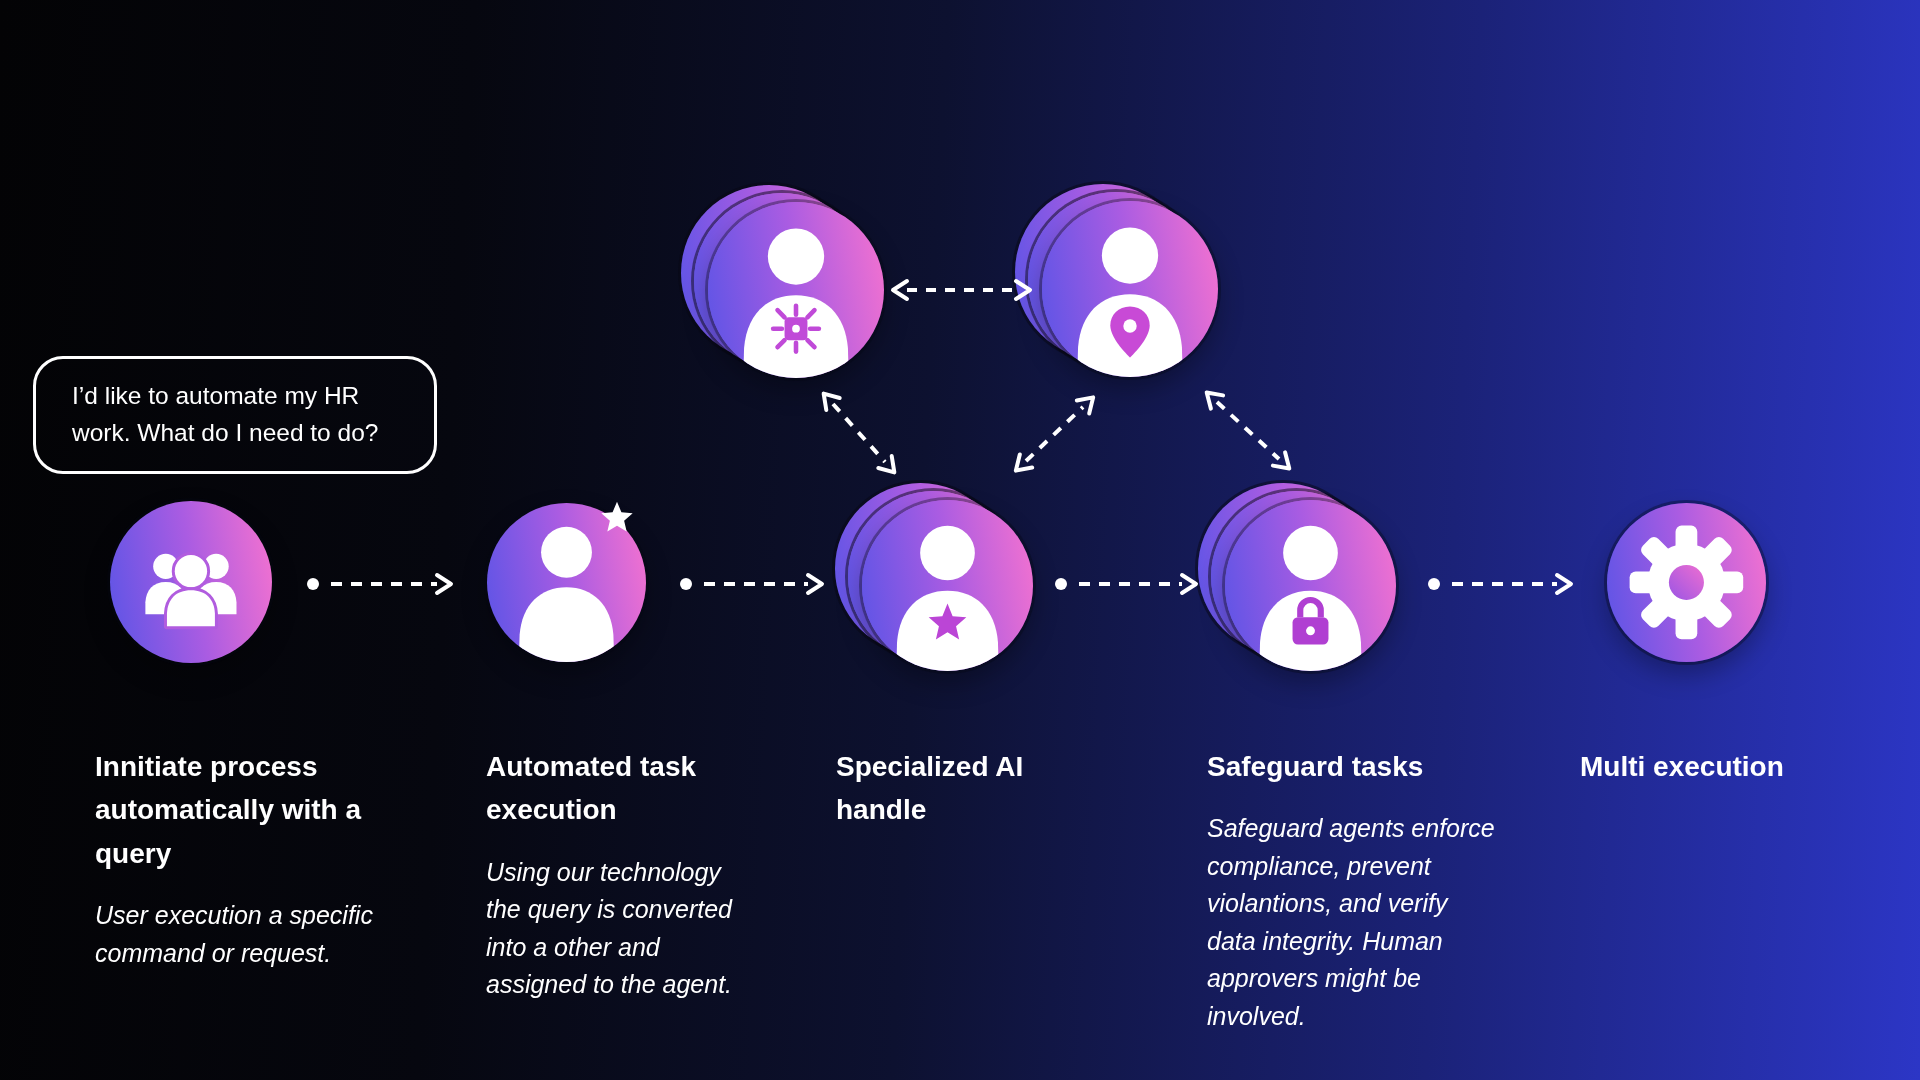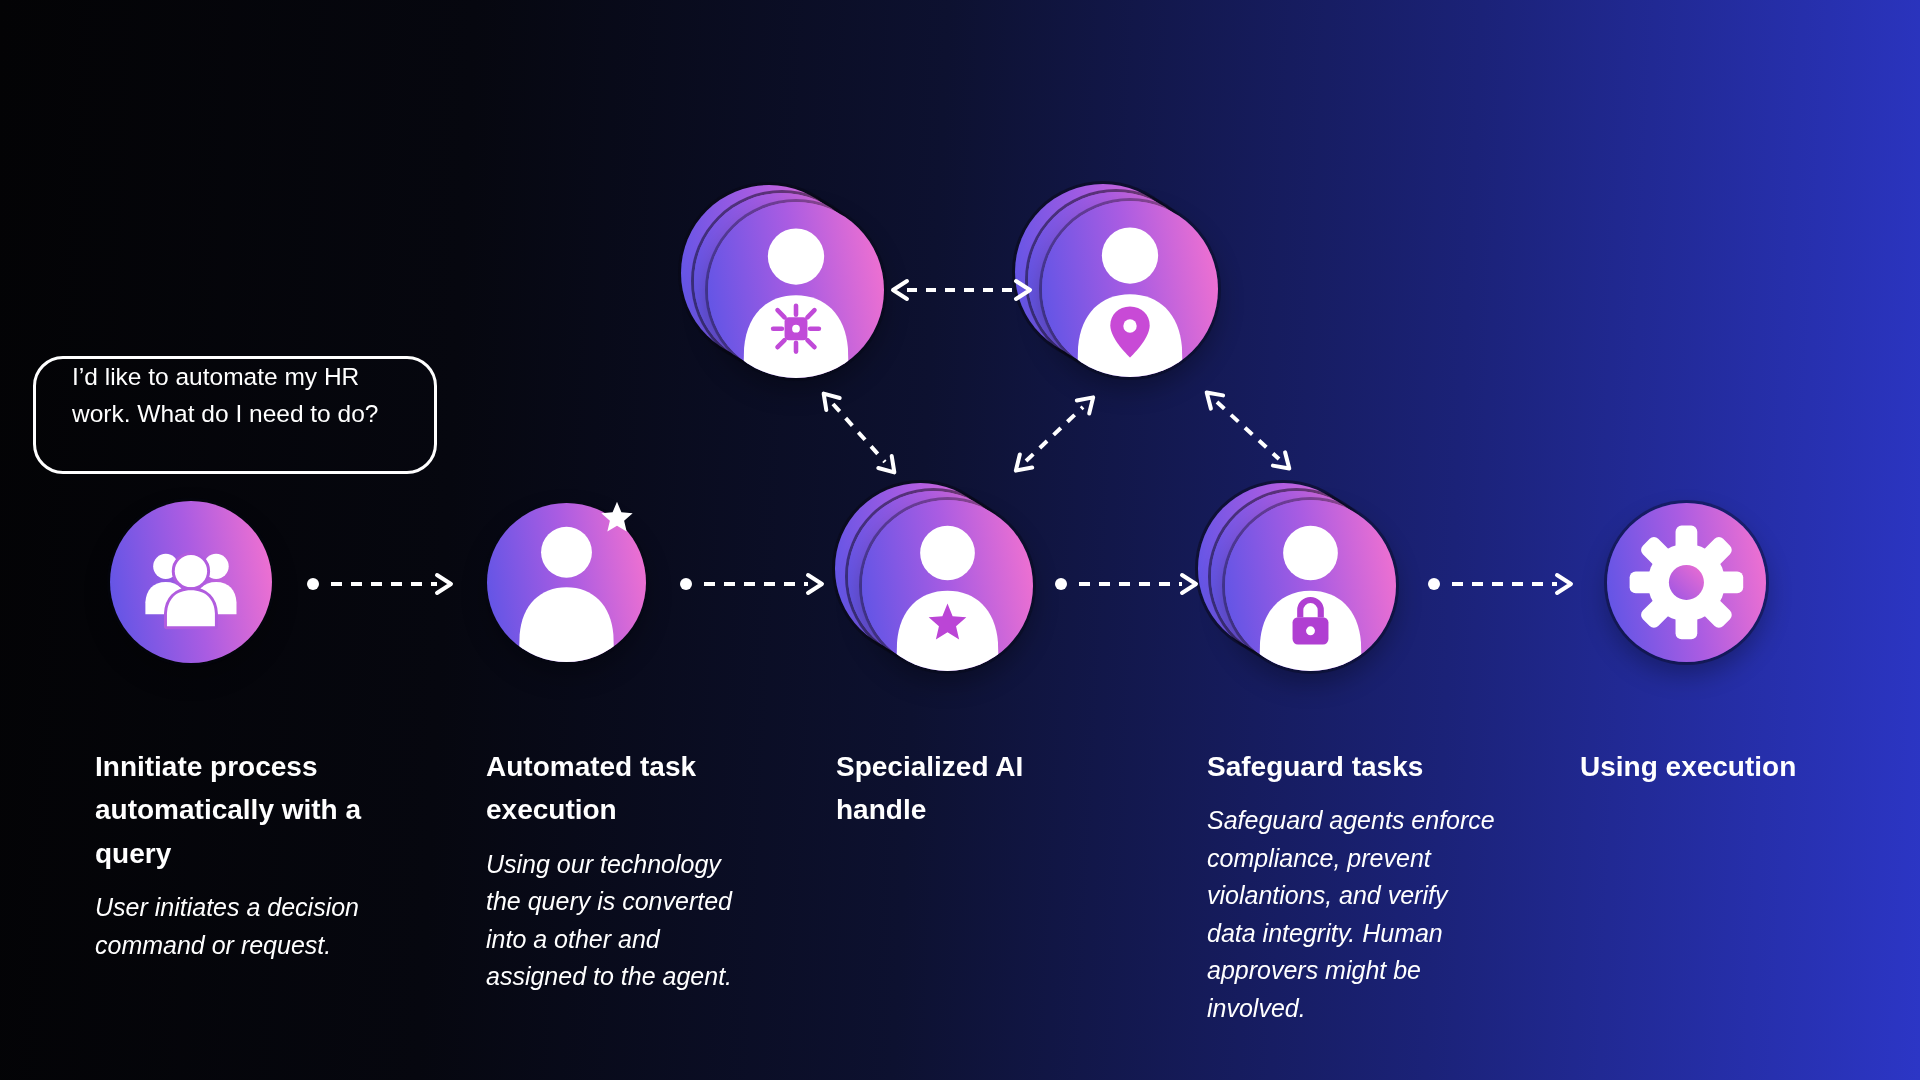--- a/index.html
+++ b/index.html
@@ -11,21 +11,21 @@
     font-family:"Liberation Sans","DejaVu Sans",sans-serif;
     color:#ffffff;
     background:linear-gradient(93deg,#030305 0%,#06070f 24%,#0d1130 48%,#1b2278 75%,#2c36c6 100%);
     --av-grad:linear-gradient(80deg,#5a54e6 0%,#aa5ce2 52%,#f773cf 100%);
   }
 
   
   .bubble{
     position:absolute;left:33px;top:356px;width:404px;height:118px;
     border:3px solid #ffffff;border-radius:30px;
-    display:flex;box-sizing:border-box;
+    display:flex;align-items:center;box-sizing:border-box;
     padding:0 36px;
   }
   .bubble-text{font-size:24.5px;line-height:1.5;}
 
   
   .collab-title{
     position:absolute;left:851px;top:116px;width:205px;
     font-size:29px;font-weight:700;line-height:1.5;
   }
 
@@ -46,21 +46,21 @@
   .icon-person{position:absolute;inset:0;width:100%;height:100%;}
   .icon-group{position:absolute;inset:13%;width:74%;height:74%;}
   .icon-gear{position:absolute;inset:12%;width:76%;height:76%;}
   .corner-star{position:absolute;width:38px;height:38px;left:111px;top:-4px;}
 
   
   .arrows{position:absolute;inset:0;pointer-events:none;}
 
   
   .step-text{position:absolute;top:745px;}
-  .step-heading{font-size:28px;font-weight:700;line-height:1.55;margin-bottom:14px;}
+  .step-heading{font-size:28px;font-weight:700;line-height:1.55;margin-bottom:22px;}
   .step-body{font-size:25px;line-height:1.5;font-style:italic;}
 </style>
 </head>
 <body>
 
 <div class="canvas">
 
   <div class="bubble">
     <div class="bubble-text">I’d like to automate my HR work. What do I need to do?</div>
   </div>
@@ -214,30 +214,30 @@
     <g stroke="#fff" stroke-width="4" fill="none">
       <line x1="907" y1="290" x2="1016" y2="290" stroke-dasharray="10 9" marker-start="url(#mStart)" marker-end="url(#mEnd)"></line>
       <line x1="833" y1="404" x2="885" y2="462" stroke-dasharray="10 9" marker-start="url(#mStart)" marker-end="url(#mEnd)"></line>
       <line x1="1026" y1="461" x2="1083" y2="407" stroke-dasharray="10 9" marker-start="url(#mStart)" marker-end="url(#mEnd)"></line>
       <line x1="1217" y1="402" x2="1279" y2="459" stroke-dasharray="10 9" marker-start="url(#mStart)" marker-end="url(#mEnd)"></line>
     </g>
   </svg>
 
   <div class="step-text" style="left:95px;width:292px">
     <div class="step-heading">Innitiate process automatically with a query</div>
-    <div class="step-body">User initiates a decision command or request.</div>
+    <div class="step-body">User execution a specific command or request.</div>
   </div>
   <div class="step-text" style="left:486px;width:272px">
     <div class="step-heading">Automated task execution</div>
     <div class="step-body">Using our technology the query is converted into  a other and assigned to the agent.</div>
   </div>
   <div class="step-text" style="left:836px;width:272px">
     <div class="step-heading">Specialized AI handle</div>
   </div>
   <div class="step-text" style="left:1207px;width:295px">
     <div class="step-heading">Safeguard tasks</div>
     <div class="step-body">Safeguard agents enforce compliance, prevent violantions, and verify data integrity. Human approvers might be involved.</div>
   </div>
   <div class="step-text" style="left:1580px;width:310px">
-    <div class="step-heading">Using execution</div>
+    <div class="step-heading">Multi execution</div>
   </div>
 
 </div>
 
 </body></html>

